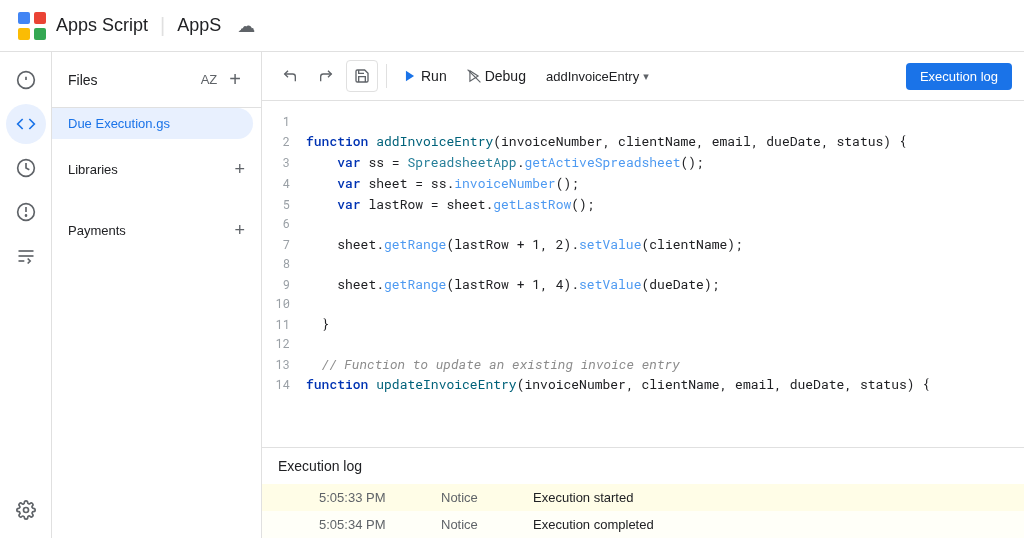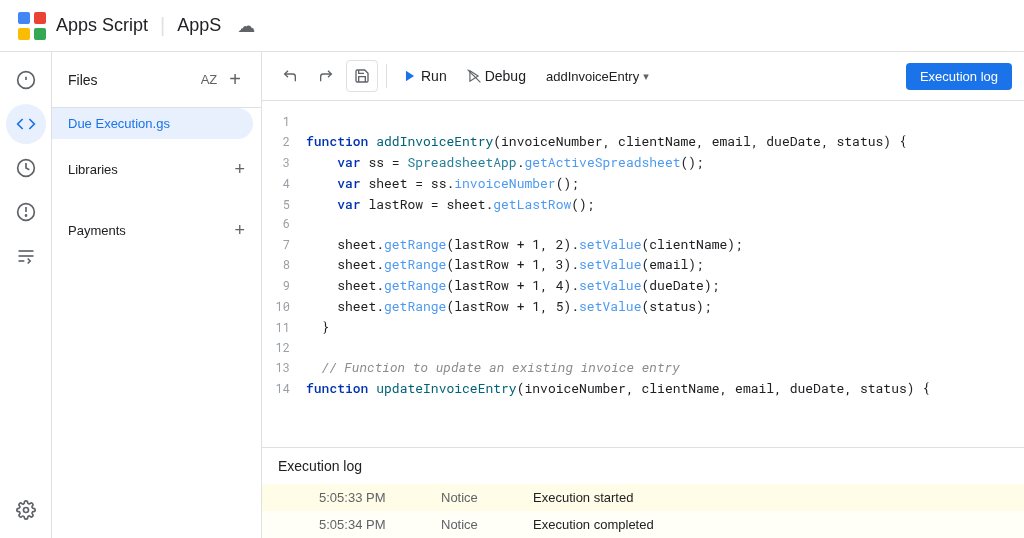--- a/index.html
+++ b/index.html
@@ -376,33 +376,31 @@
 
         <div class="code-line">
           <span class="line-indicator-empty"></span>
           <span class="line-num">7</span>
           <span class="line-content">    sheet.<span class="method">getRange</span>(lastRow + 1, 2).<span class="method">setValue</span>(clientName);</span>
         </div>
 
         <div class="code-line">
           <span class="line-indicator-empty"></span>
           <span class="line-num">8</span>
-          <span class="line-content">    sheet.<span class="method">getRange</span>(lastRow + 1, 3).<span class="method">setValue</span>(email);</span>
         </div>
 
         <div class="code-line">
           <span class="line-indicator-empty"></span>
           <span class="line-num">9</span>
           <span class="line-content">    sheet.<span class="method">getRange</span>(lastRow + 1, 4).<span class="method">setValue</span>(dueDate);</span>
         </div>
 
         <div class="code-line">
           <span class="line-indicator-empty"></span>
           <span class="line-num">10</span>
-          <span class="line-content">    sheet.<span class="method">getRange</span>(lastRow + 1, 5).<span class="method">setValue</span>(status);</span>
         </div>
 
         <div class="code-line">
           <span class="line-indicator-empty"></span>
           <span class="line-num">11</span>
           <span class="line-content">  }</span>
         </div>
 
         <div class="code-line">
           <span class="line-indicator-empty"></span>

